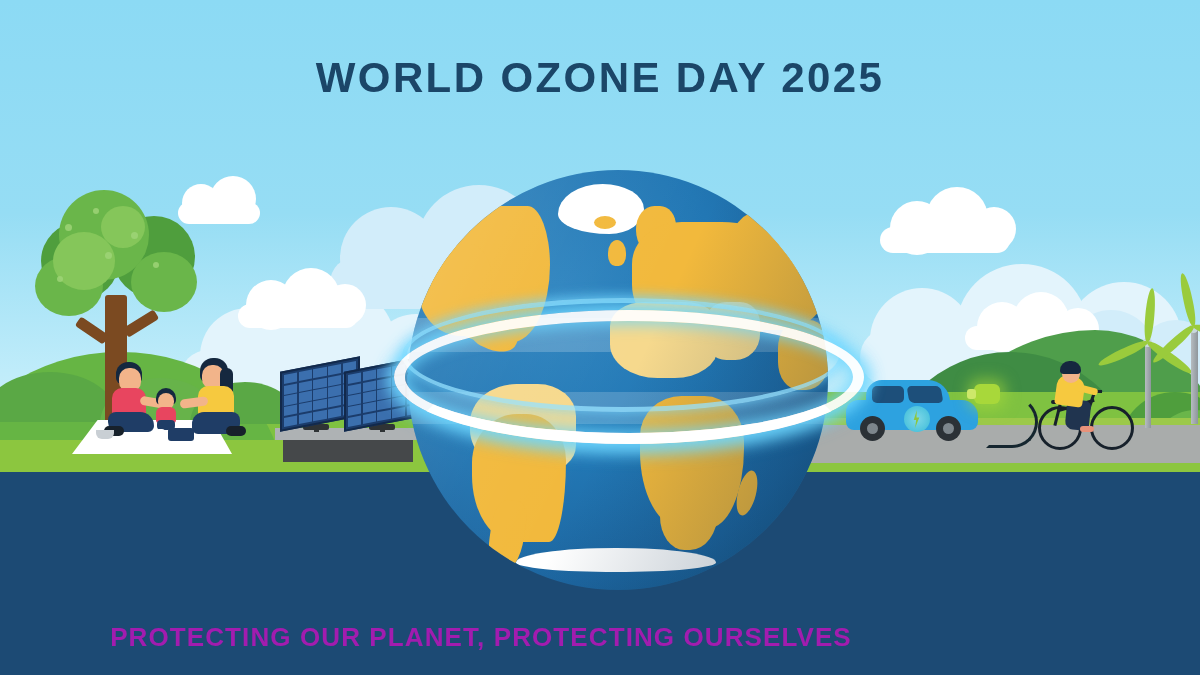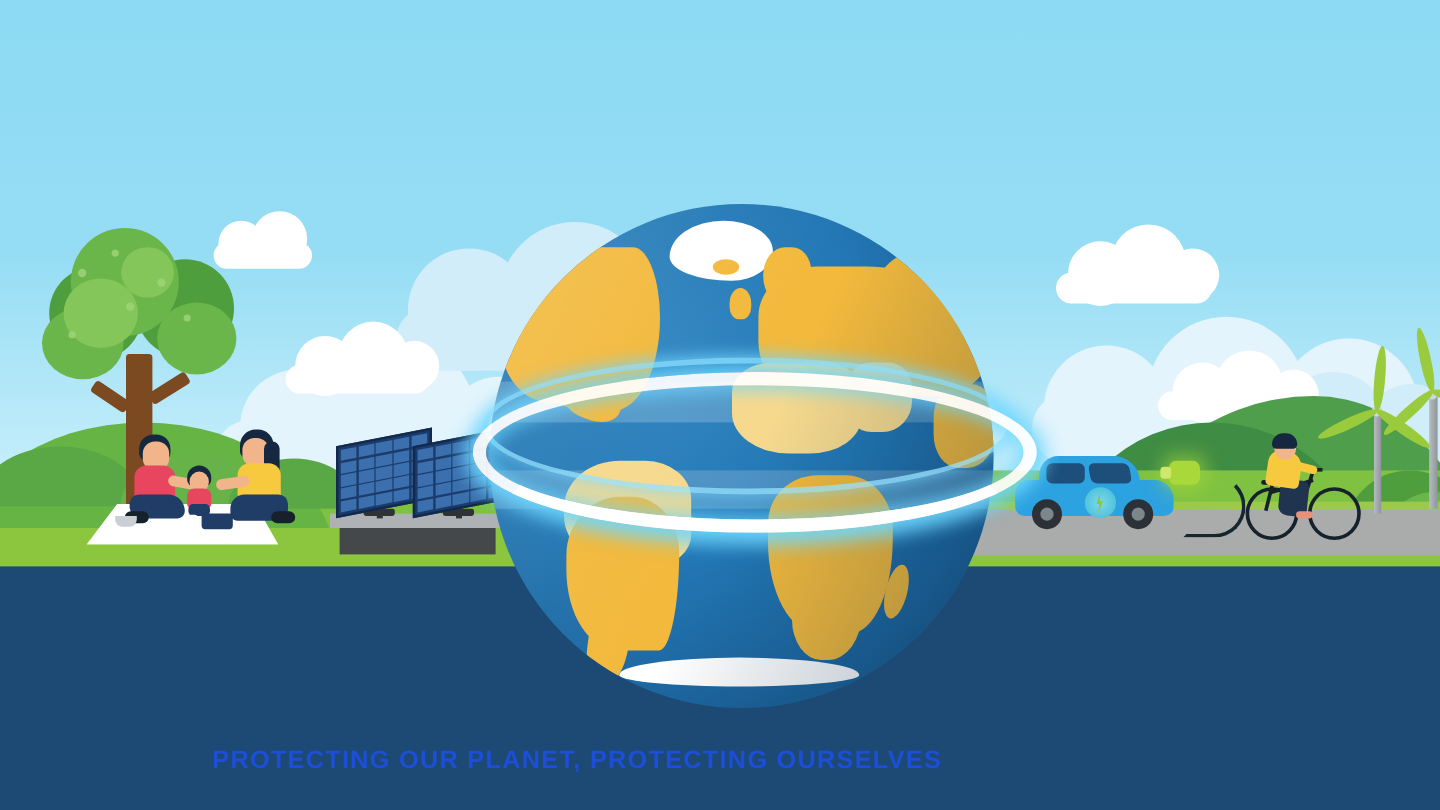--- a/index.html
+++ b/index.html
@@ -94,21 +94,21 @@
   .bframe{position:absolute;background:#17212b;}
   
   .turbine{position:absolute;}
   .tower{position:absolute;background:linear-gradient(90deg,#b6bcc0,#8e969b);}
   .blade{position:absolute;width:9px;height:54px;background:#9acb3c;border-radius:50% 50% 45% 45%;transform-origin:50% 100%;}
   .hub{position:absolute;width:9px;height:9px;border-radius:50%;background:#c9d9dd;}
   
   .title{position:absolute;left:0;top:54px;width:1200px;text-align:center;
     font-size:42px;font-weight:bold;letter-spacing:2.4px;color:#1b4668;}
   .subtitle{position:absolute;left:0;top:622px;width:962px;text-align:center;
-    font-size:21px;font-weight:bold;letter-spacing:1.1px;color:#1d4ed8;}
+    font-size:26px;font-weight:bold;letter-spacing:1.1px;color:#a21caf;}
 </style>
 </head>
 <body>
 
 <div class="stage">
 
   <div class="sky"></div>
 
   <div class="cloud cloud-pale" style="left:180px;top:290px;">
     <i class="base" style="left:0;top:60px;width:300px;height:56px;"></i>
@@ -362,15 +362,16 @@
       <div class="land" style="left:330px;top:300px;width:18px;height:46px;border-radius:50%;transform:rotate(14deg);"></div>
       <div class="land" style="left:370px;top:150px;width:52px;height:70px;border-radius:40% 40% 46% 40%;"></div>
 
       <div class="globe-shade"></div>
     </div>
     <div class="ozone-ring2"></div>
     <div class="ozone-ring"></div>
     <div class="ozone-front"></div>
   </div>
 
+  <div class="title">WORLD OZONE DAY 2025</div>
   <div class="subtitle">PROTECTING OUR PLANET, PROTECTING OURSELVES</div>
 
 </div>
 
 </body></html>

